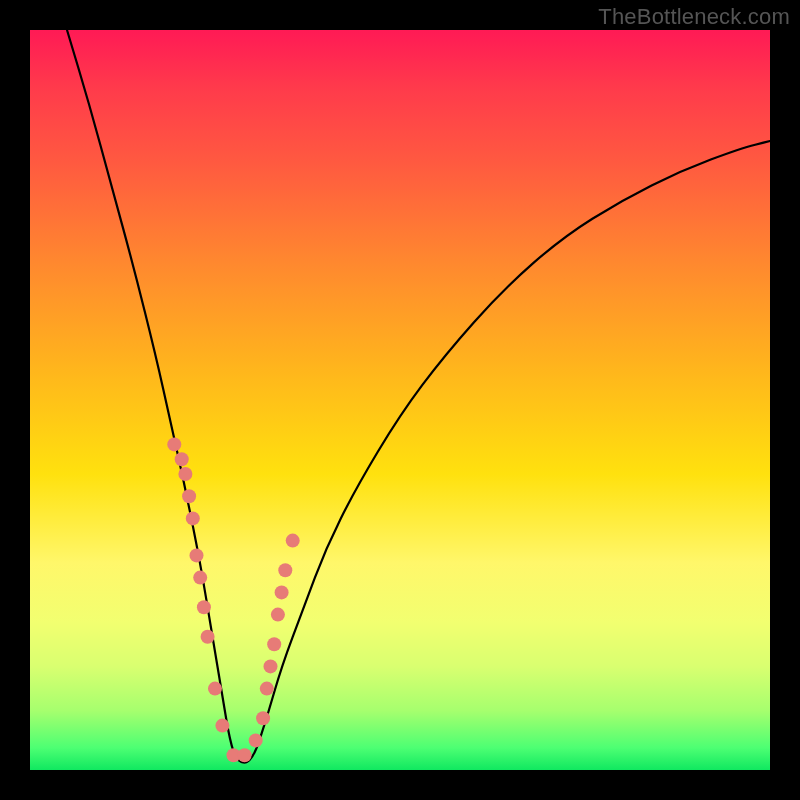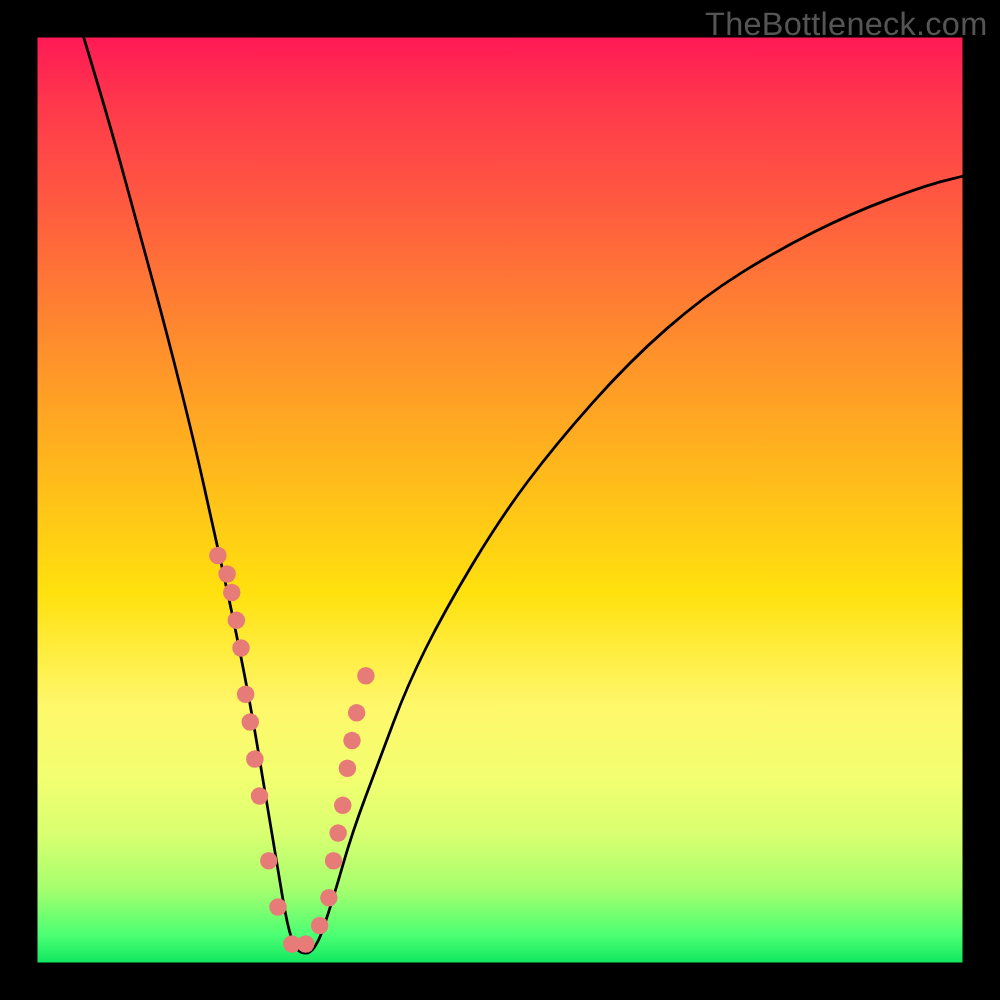--- a/index.html
+++ b/index.html
@@ -37,21 +37,21 @@
       #d9ff70 86%,
       #a6ff6e 92%,
       #4dff73 97%,
       #10e860 100%);
   }
   .watermark {
     position: absolute;
     top: 4px;
     right: 10px;
     color: #555;
-    font-size: 26px;
+    font-size: 22px;
     font-weight: 500;
     letter-spacing: 0.2px;
     user-select: none;
   }
   svg.curve {
     position: absolute;
     left: 0;
     top: 0;
     width: 740px;
     height: 740px;

